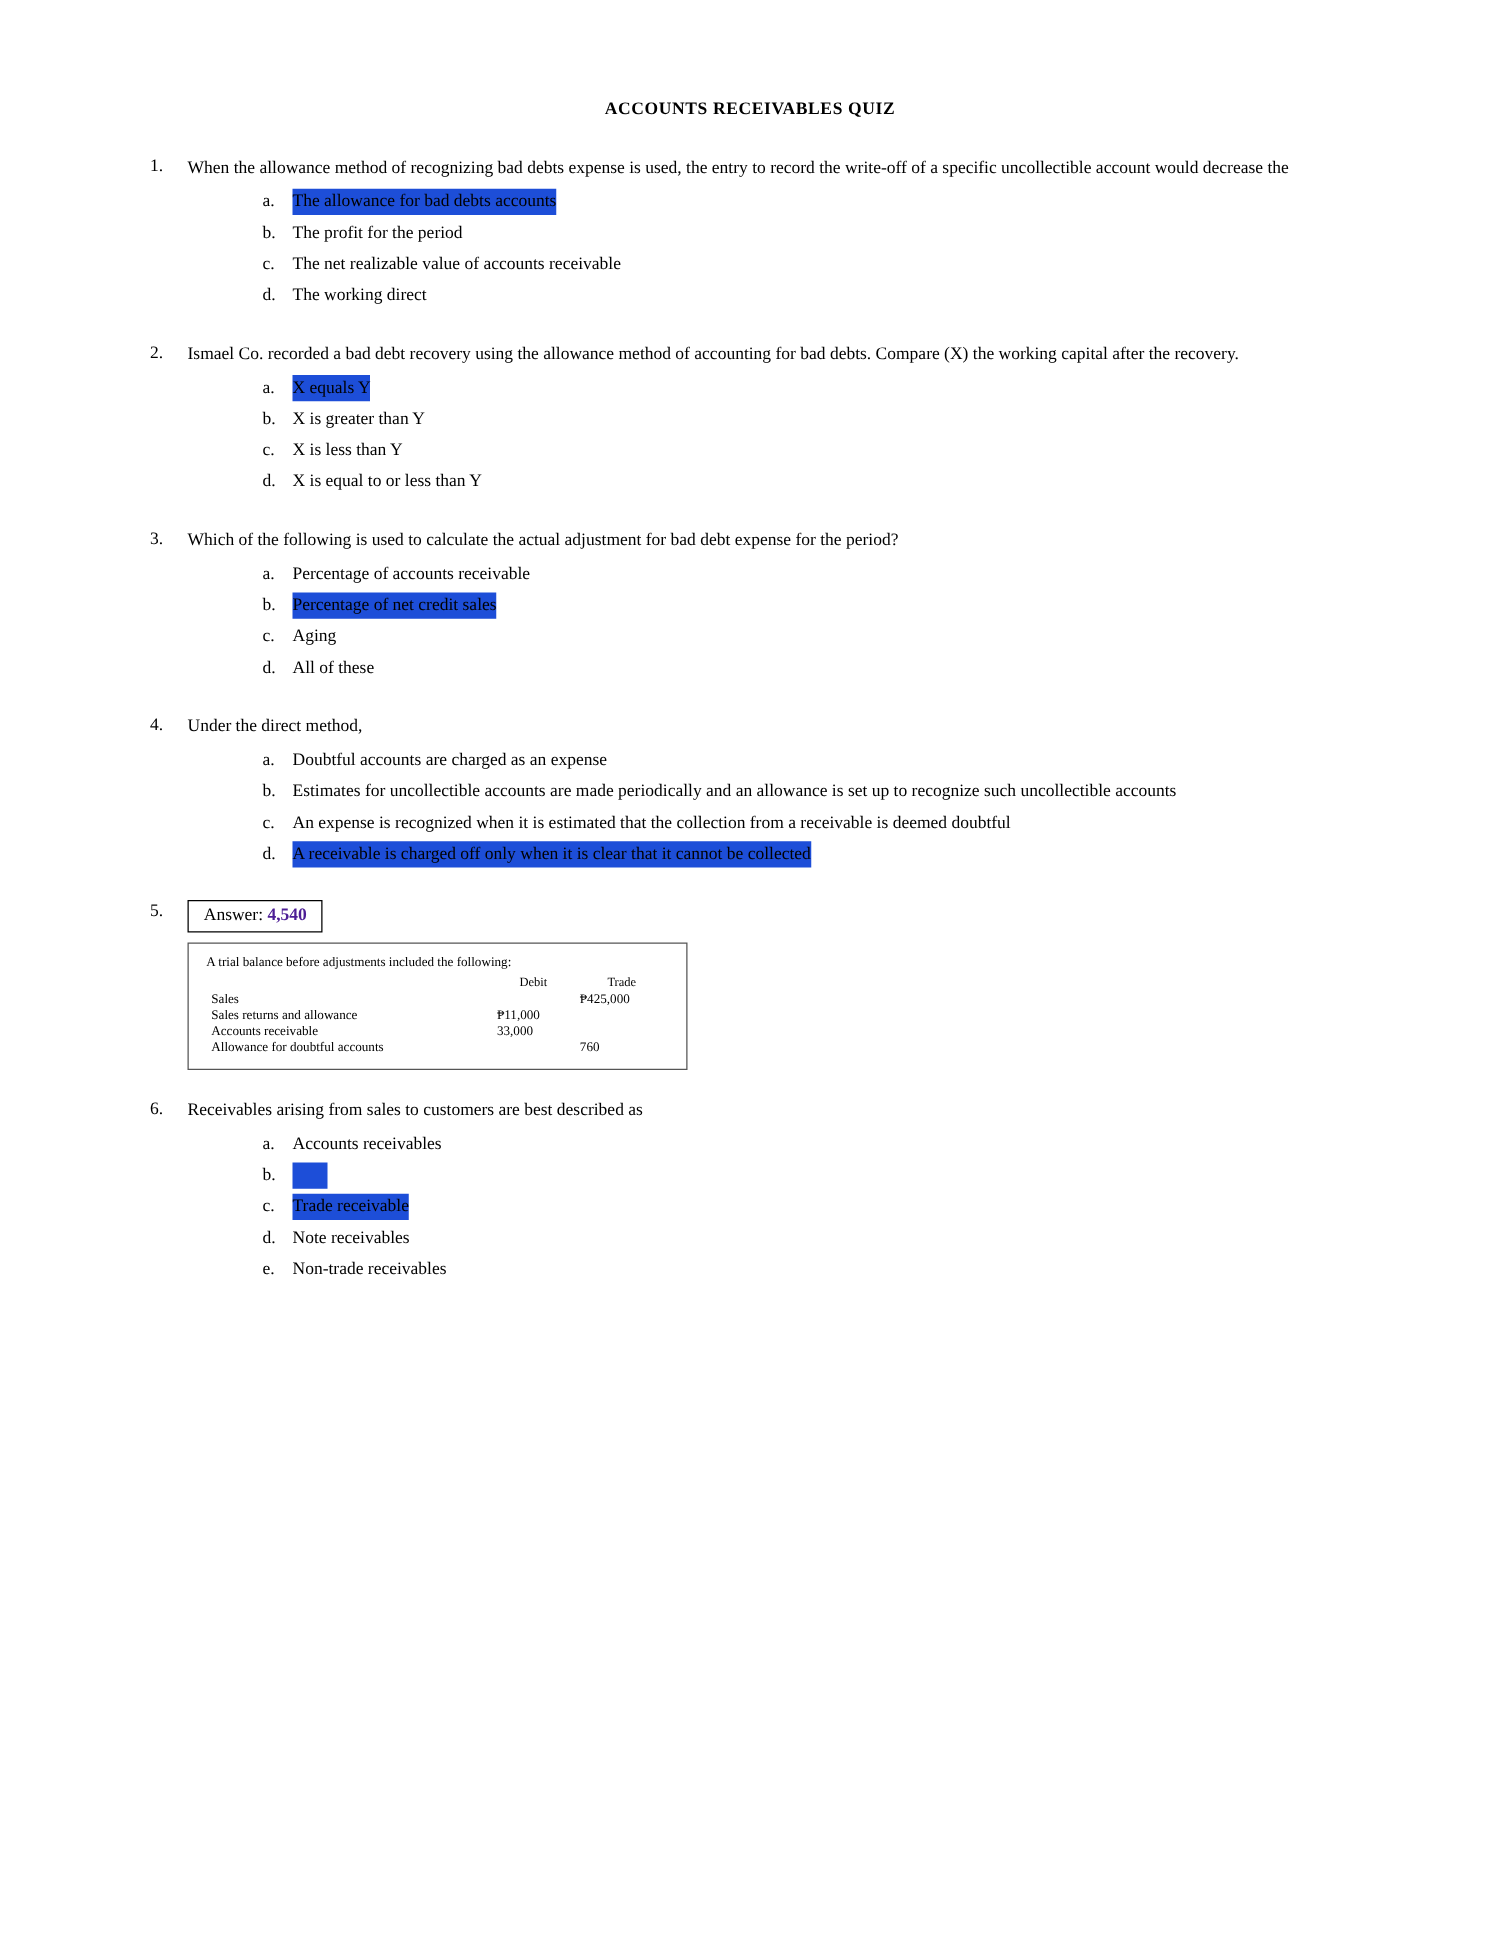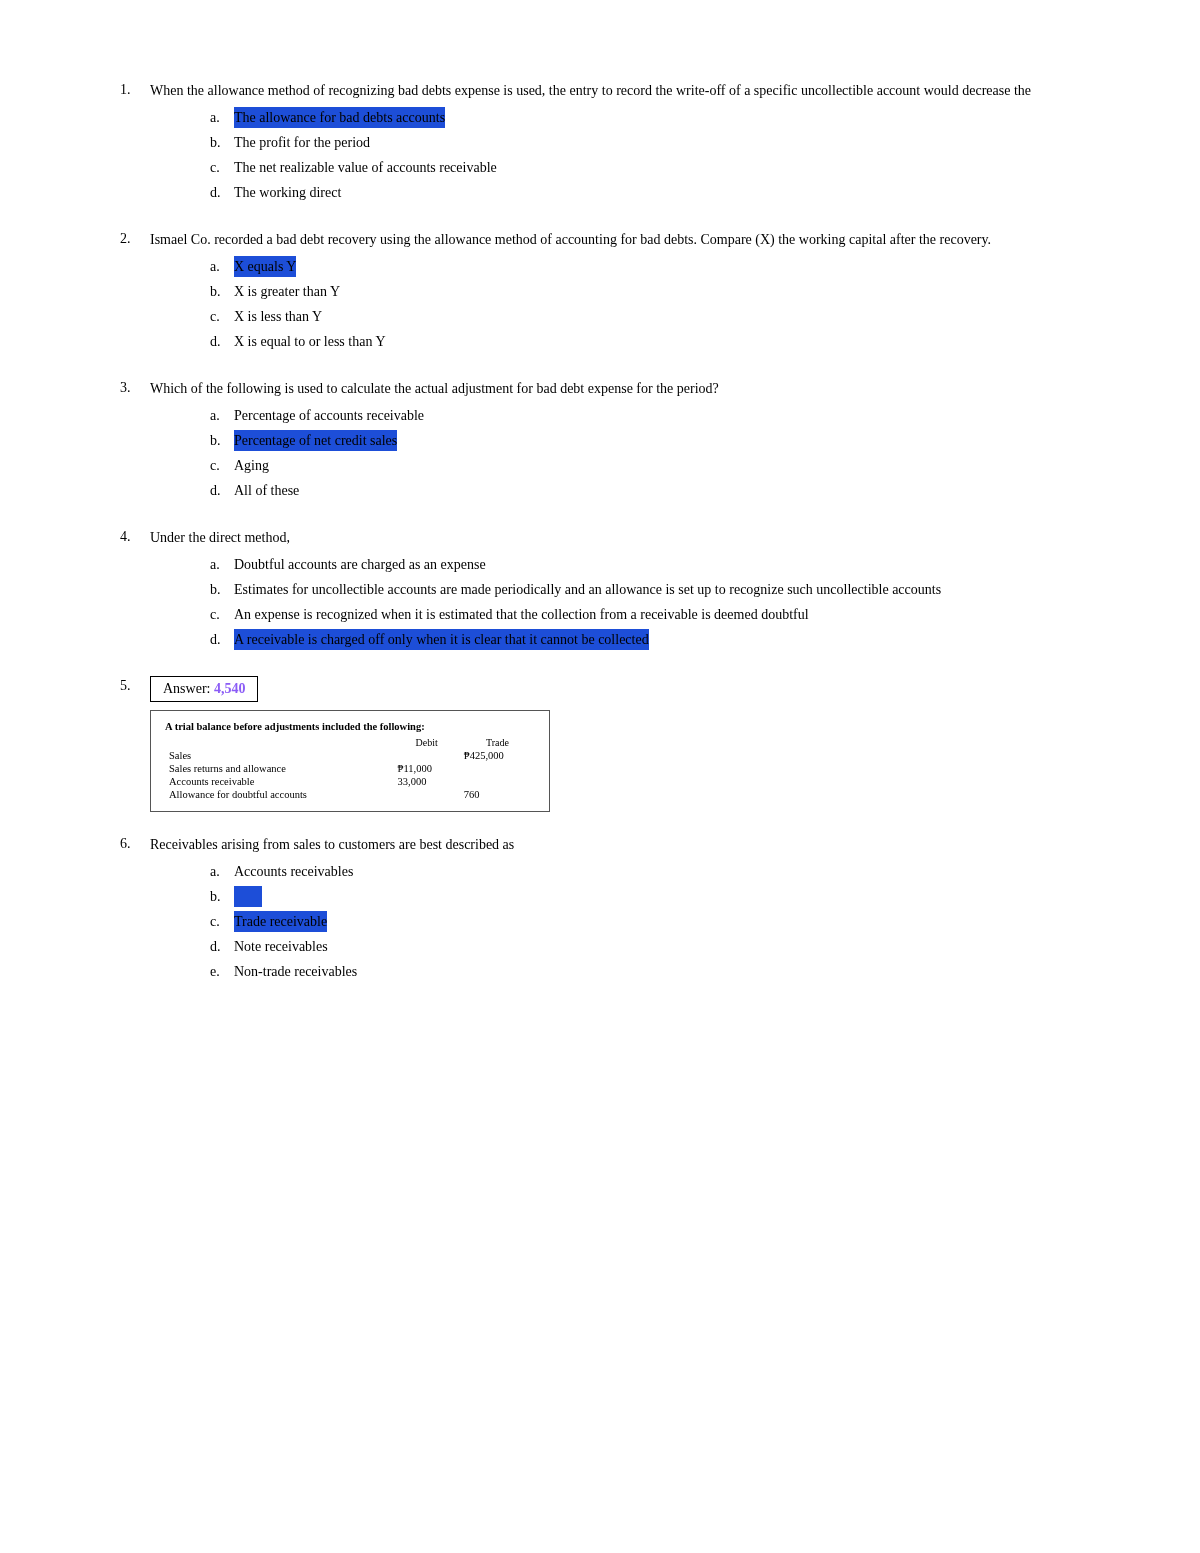--- a/index.html
+++ b/index.html
@@ -63,21 +63,21 @@
 
     .answer-box {
       border: 1px solid #000;
       display: inline-block;
       padding: 4px 12px;
       font-size: 14px;
       margin-bottom: 8px;
     }
 
     .answer-value {
-      color: #8b5cf6;
+      color: #4c1d95;
       font-weight: bold;
     }
 
     .table-image {
       border: 1px solid #555;
       padding: 10px 14px;
       width: 400px;
       font-size: 10.5px;
       background: #fff;
       margin-left: 0;
@@ -121,20 +121,21 @@
 
     .question-content-col {
       flex: 1;
     }
   </style>
 </head>
 <body>
 
 <div>
 
+  <h1 class="page-title">ACCOUNTS RECEIVABLES QUIZ</h1>
 
   <div class="question-block">
     <div class="question-row">
       <div class="question-num-col">
         <span>1.</span>
       </div>
       <div class="question-content-col">
         <div class="question-text">When the allowance method of recognizing bad debts expense is used, the entry to record the write-off of a specific uncollectible account would decrease the</div>
         <ul class="options-list">
           <li>
@@ -249,21 +250,21 @@
     <div class="question-row">
       <div class="question-num-col">
         <span>5.</span>
       </div>
       <div class="question-content-col">
         <div class="answer-box">
           <span>Answer:</span>
           <span class="answer-value"> <span>4,540</span></span>
         </div>
         <div class="table-image">
-          <div style="margin-bottom:4px;font-weight:bold;">A trial balance before adjustments included the following:</div>
+          <div style="margin-bottom:4px;">A trial balance before adjustments included the following:</div>
           <table>
             <thead>
               <tr>
                 <td></td>
                 <td class="col-header">Debit</td>
                 <td class="col-header">Trade</td>
               </tr>
             </thead>
             <tbody>
               <tr>

